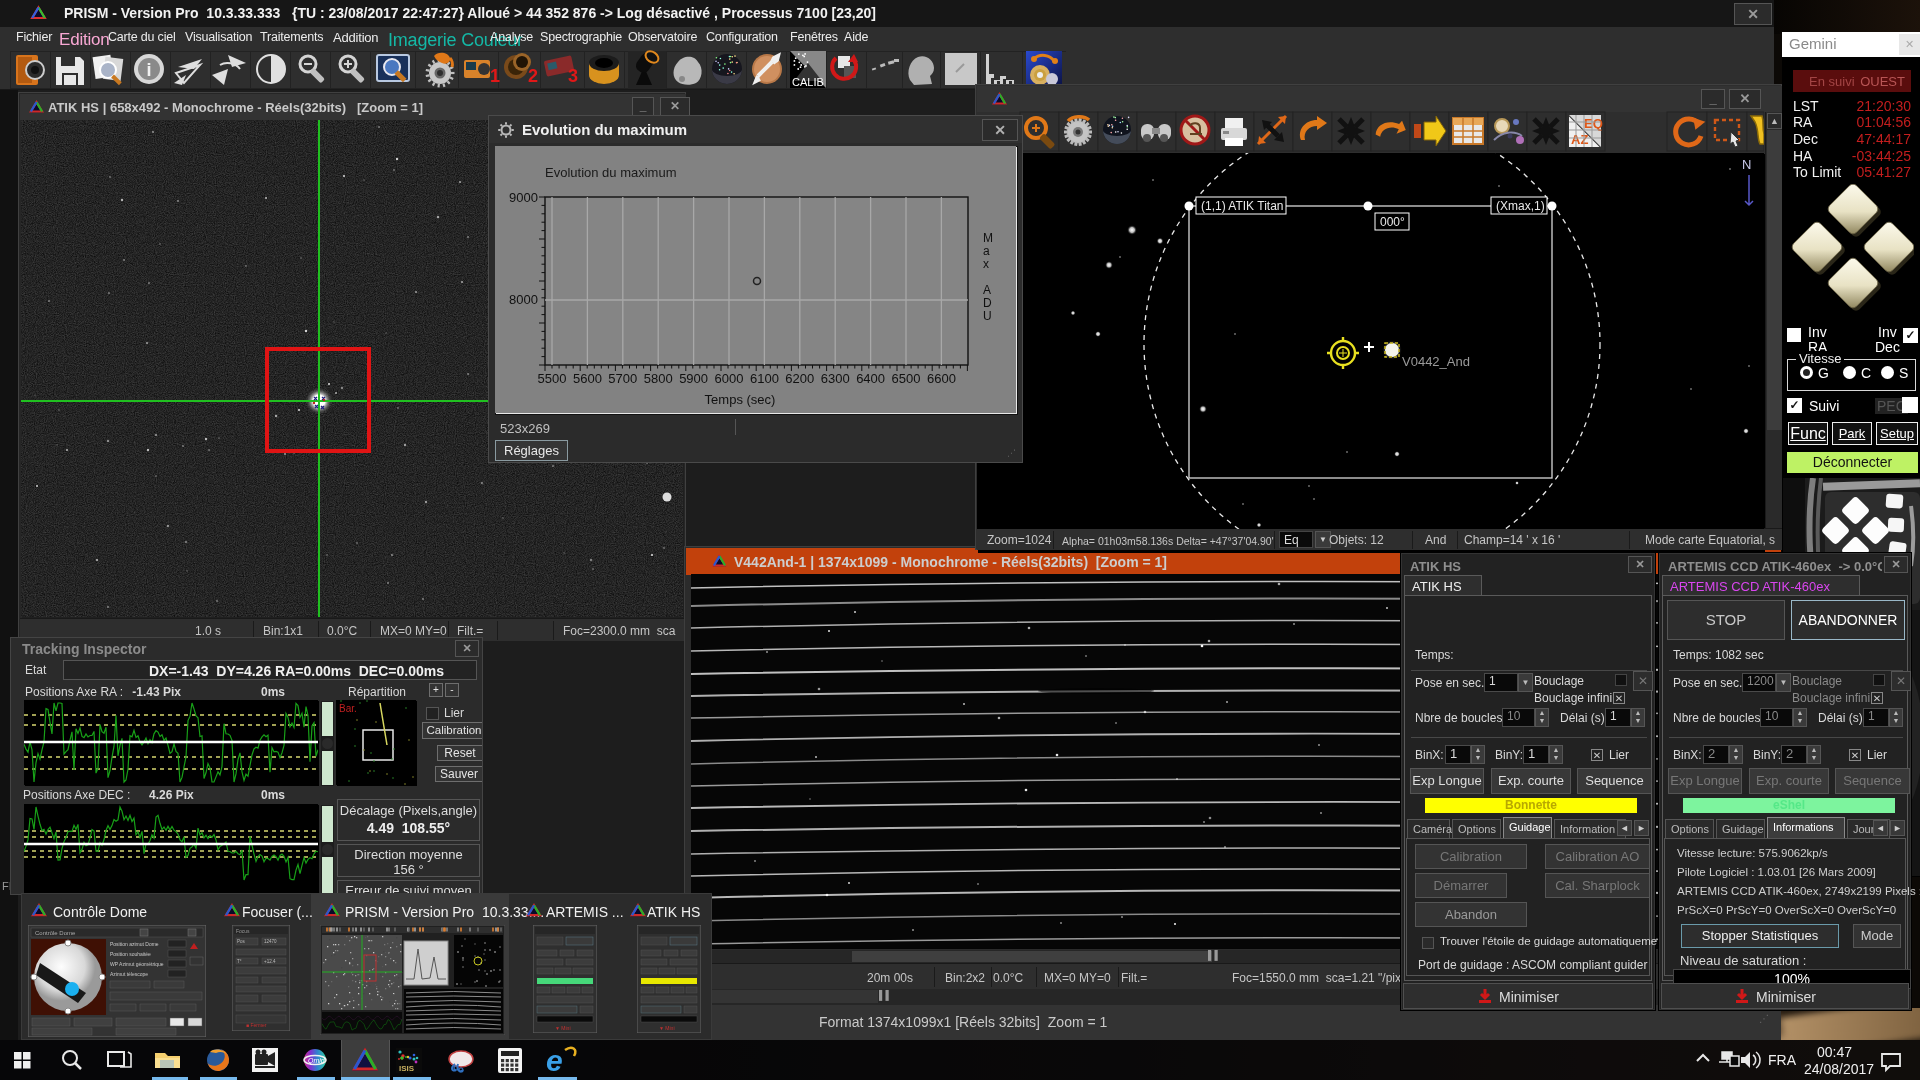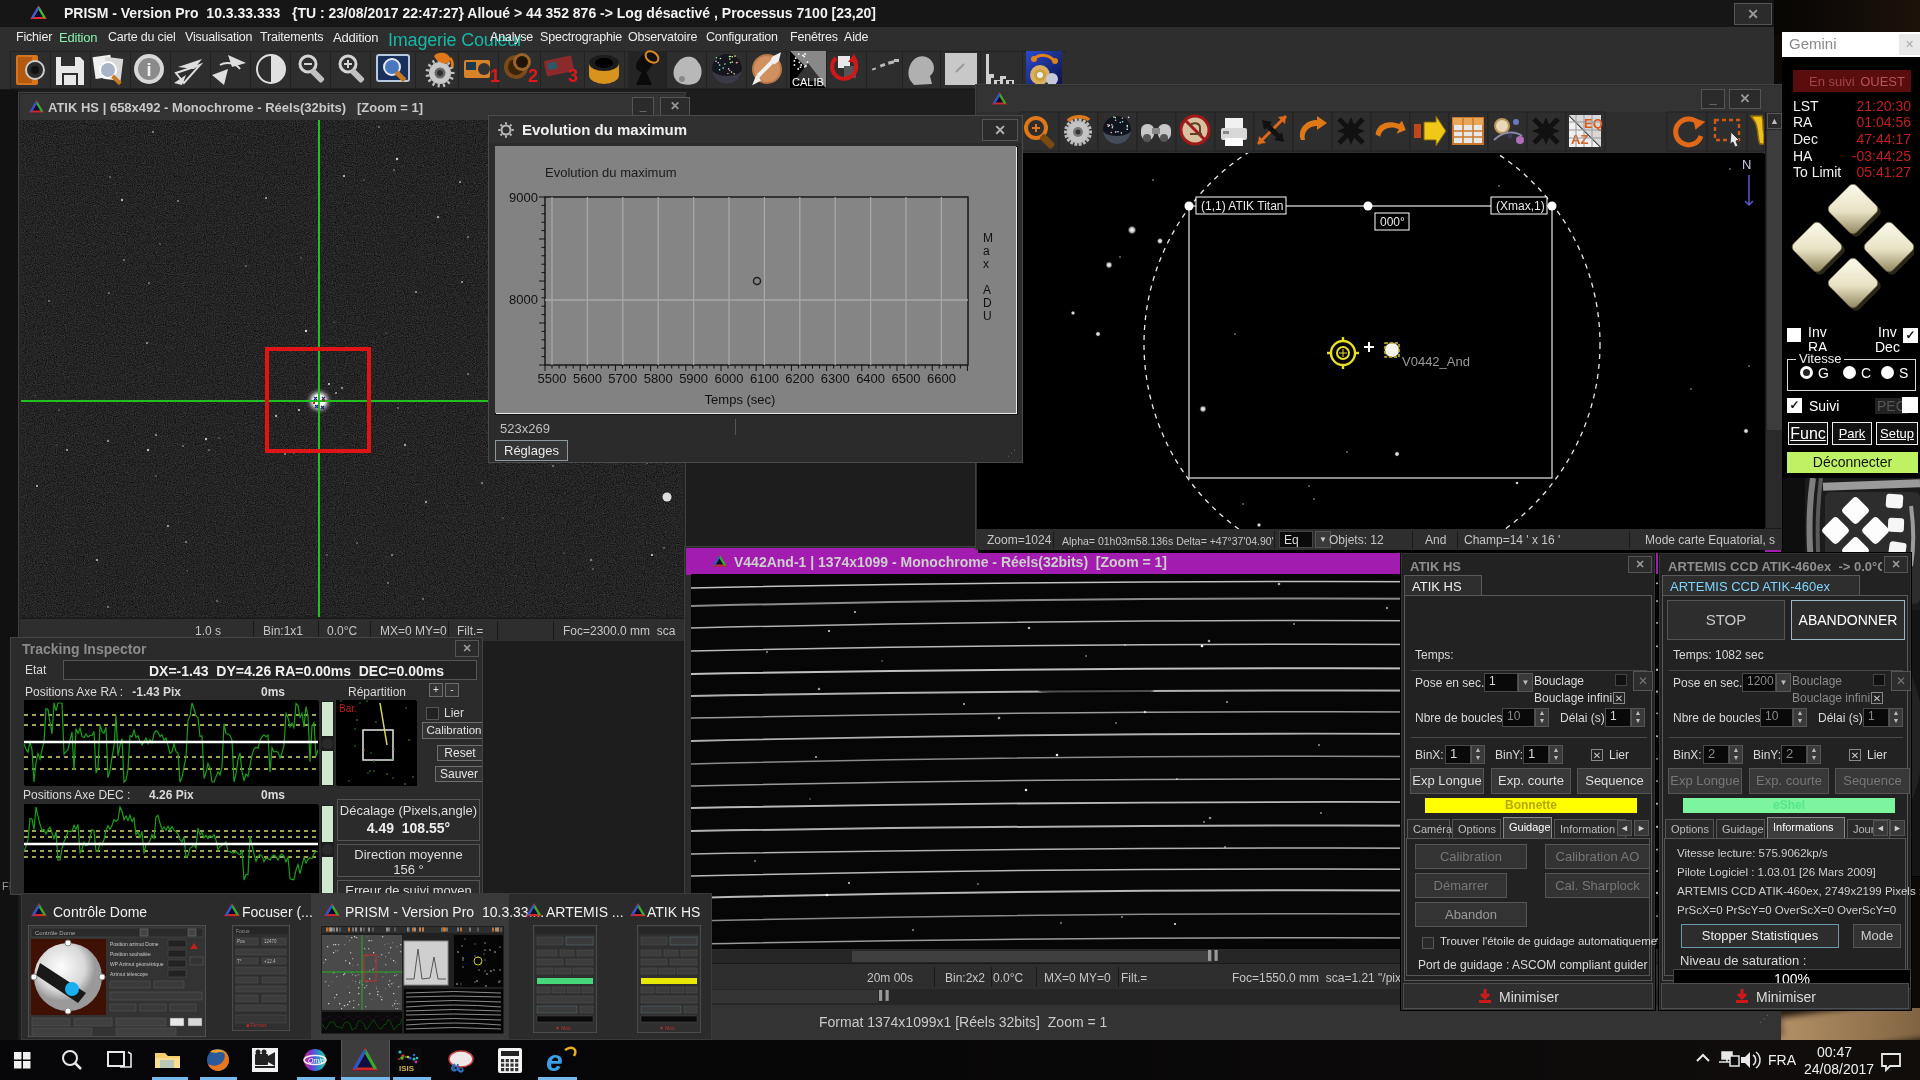--- a/index.html
+++ b/index.html
@@ -41,21 +41,21 @@
   <path d="M9.5 3.5 L15.8 14 L3.2 14 Z" fill="none" stroke="#e03030" stroke-width="2.2"></path>
   <path d="M9.5 3.5 L15.8 14 Z" fill="none" stroke="#30c030" stroke-width="2.2"></path>
   <path d="M9.5 3.5 L3.2 14 Z" fill="none" stroke="#3060e0" stroke-width="2.2"></path>
  </svg>
  <span class="abs" style="left:64px;top:5px;font-size:14px;font-weight:bold;color:#f2f2f2;white-space:nowrap">PRISM - Version Pro&nbsp; 10.3.33.333&nbsp;&nbsp; {TU : 23/08/2017 22:47:27} Alloué &gt; 44 352 876 -&gt; Log désactivé , Processus 7100 [23,20]</span>
  <div class="xbtn" style="left:1734px;top:3px;width:38px;height:22px;font-size:14px;line-height:20px">✕</div>
 </div>
 
 <div class="abs" style="left:0;top:27px;width:1774px;height:23px;background:#2e2e2e">
 <span class="abs" style="left:16px;top:3px;font-size:12.5px;letter-spacing:-0.2px;color:#ececec">Fichier</span>
-<span class="abs" style="left:59px;top:3px;font-size:13px;letter-spacing:-0.2px;color:#86efac">Edition</span>
+<span class="abs" style="left:59px;top:3px;font-size:17px;letter-spacing:-0.2px;color:#f9a8d4">Edition</span>
 <span class="abs" style="left:108px;top:3px;font-size:12.5px;letter-spacing:-0.2px;color:#ececec">Carte du ciel</span>
 <span class="abs" style="left:185px;top:3px;font-size:12.5px;letter-spacing:-0.2px;color:#ececec">Visualisation</span>
 <span class="abs" style="left:260px;top:3px;font-size:12.5px;letter-spacing:-0.2px;color:#ececec">Traitements</span>
 <span class="abs" style="left:333px;top:3px;font-size:13px;letter-spacing:-0.2px;color:#ececec">Addition</span>
 <span class="abs" style="left:388px;top:3px;font-size:18px;letter-spacing:-0.2px;color:#14b8a6">Imagerie Couleur</span>
 <span class="abs" style="left:490px;top:3px;font-size:12.5px;letter-spacing:-0.2px;color:#ececec">Analyse</span>
 <span class="abs" style="left:540px;top:3px;font-size:12.5px;letter-spacing:-0.2px;color:#ececec">Spectrographie</span>
 <span class="abs" style="left:628px;top:3px;font-size:12.5px;letter-spacing:-0.2px;color:#ececec">Observatoire</span>
 <span class="abs" style="left:706px;top:3px;font-size:12.5px;letter-spacing:-0.2px;color:#ececec">Configuration</span>
 <span class="abs" style="left:790px;top:3px;font-size:12.5px;letter-spacing:-0.2px;color:#ececec">Fenêtres</span>
@@ -868,21 +868,21 @@
       <text x="245" y="258" font-size="13" fill="#111" text-anchor="middle">Temps (sec)</text>
       <circle cx="262" cy="135" r="3.5" fill="none" stroke="#222" stroke-width="1.5"></circle>
       <text x="488" y="96" font-size="12" fill="#111">M</text>
       <text x="488" y="109" font-size="12" fill="#111">a</text>
       <text x="488" y="122" font-size="12" fill="#111">x</text>
       <text x="488" y="148" font-size="12" fill="#111">A</text>
       <text x="488" y="161" font-size="12" fill="#111">D</text>
       <text x="488" y="174" font-size="12" fill="#111">U</text>
     </svg>
 <div class="abs" style="left:684px;top:546px;width:1097px;height:494px;background:#2b2b2b;border:1px solid #3e3e3e;z-index:14">
- <div class="abs tbar" style="left:1px;top:1px;width:1095px;height:27px;background:#a21caf">
+ <div class="abs tbar" style="left:1px;top:1px;width:1095px;height:27px;background:#c2410c">
   <svg class="abs" style="left:25px;top:5px" width="17" height="16" viewBox="0 0 19 18">
           <path d="M9.5 2 L17 15 L2 15 Z" fill="#0a0a2a"></path>
           <path d="M9.5 3.5 L15.8 14 L3.2 14 Z" fill="none" stroke="#d02828" stroke-width="2.4"></path>
           <path d="M9.5 3.5 L15.8 14" stroke="#28b028" stroke-width="2.4"></path>
           <path d="M9.5 3.5 L3.2 14" stroke="#2858d0" stroke-width="2.4"></path>
         </svg>
   <span class="abs" style="left:48px;top:6px;font-size:14px;font-weight:bold;color:#cdcdcd;white-space:nowrap">V442And-1 | 1374x1099 - Monochrome - Réels(32bits)&nbsp;&nbsp;[Zoom = 1]</span>
  </div>
  <div class="abs" style="left:7px;top:28px;width:1083px;height:374px;background:#050505"></div>
 
@@ -1234,21 +1234,21 @@
           <path d="M8 1 L8 9 M4 6 L8 10 L12 6" stroke="#d01818" stroke-width="3" fill="none"></path>
           <path d="M2 12 L14 12 L14 15 L2 15 Z" fill="#d01818"></path>
         </svg>
         <span style="position:absolute;left:95px;top:5px;font-size:14px;color:#ddd">Minimiser</span>
       </div>
     </div>
     <div class="abs" style="left:1658px;top:552px;width:254px;height:459px;background:#222;border:1px solid #000;box-shadow:0 0 0 1px #333 inset;z-index:40">
       <span class="abs" style="left:9px;top:6px;font-size:13px;font-weight:bold;color:#8f8f8f;white-space:nowrap;max-width:214px;overflow:hidden;display:inline-block">ARTEMIS CCD ATIK-460ex&nbsp; -&gt; 0.0°C...</span>
       <div class="xbtn" style="left:225px;top:3px;width:24px;height:17px;font-size:11px;line-height:15px">✕</div>
       <div class="abs" style="left:3px;top:22px;width:198px;height:21px;background:#2e2e2e;border:1px solid #5a5a5a;border-bottom:none">
-        <span style="position:absolute;left:7px;top:3px;font-size:13px;color:#7dd3fc;white-space:nowrap">ARTEMIS CCD ATIK-460ex</span>
+        <span style="position:absolute;left:7px;top:3px;font-size:13px;color:#d946ef;white-space:nowrap">ARTEMIS CCD ATIK-460ex</span>
       </div>
       <div class="abs" style="left:3px;top:42px;width:246px;height:386px;border:1px solid #5a5a5a;background:#222">
         <div class="abs" style="left:4px;top:4px;width:118px;height:40px;background:#2d2d2d;border:1px solid #555;color:#c8c8c8;font-size:15px;text-align:center;line-height:38px">STOP</div>
         <div class="abs" style="left:128px;top:4px;width:114px;height:40px;background:#2d2d2d;border:1px solid #9ab8c8;color:#fff;font-size:14px;text-align:center;line-height:38px">ABANDONNER</div>
         <span class="lbl" style="left:10px;top:52px;color:#d9d9d9">Temps: 1082 sec</span>
         <div class="abs" style="left:6px;top:74px;width:234px;height:1px;background:#484848"></div>
         <span class="lbl" style="left:10px;top:80px;color:#d9d9d9">Pose en sec.</span>
         <div class="inp" style="left:79px;top:77px;width:34px;height:19px;color:#8a8a8a;font-size:12px">1200</div>
         <div class="abs" style="left:113px;top:77px;width:15px;height:19px;background:#3a3a3a;border:1px solid #555;color:#bbb;font-size:8px;text-align:center;line-height:18px">▼</div>
         <span class="lbl" style="left:129px;top:78px;color:#8a8a8a">Bouclage</span>

